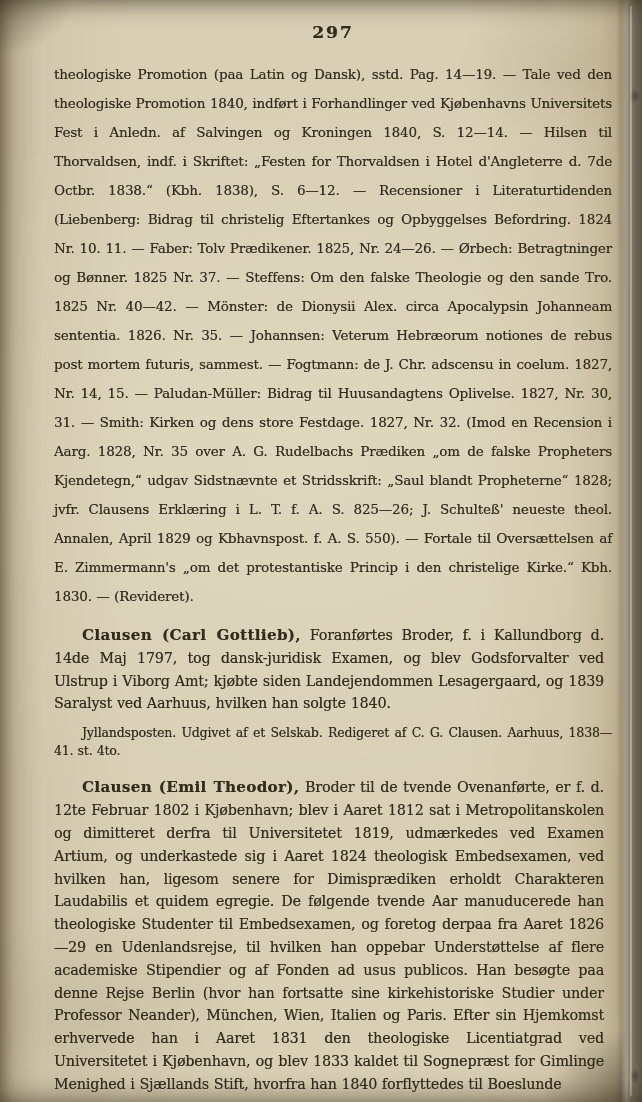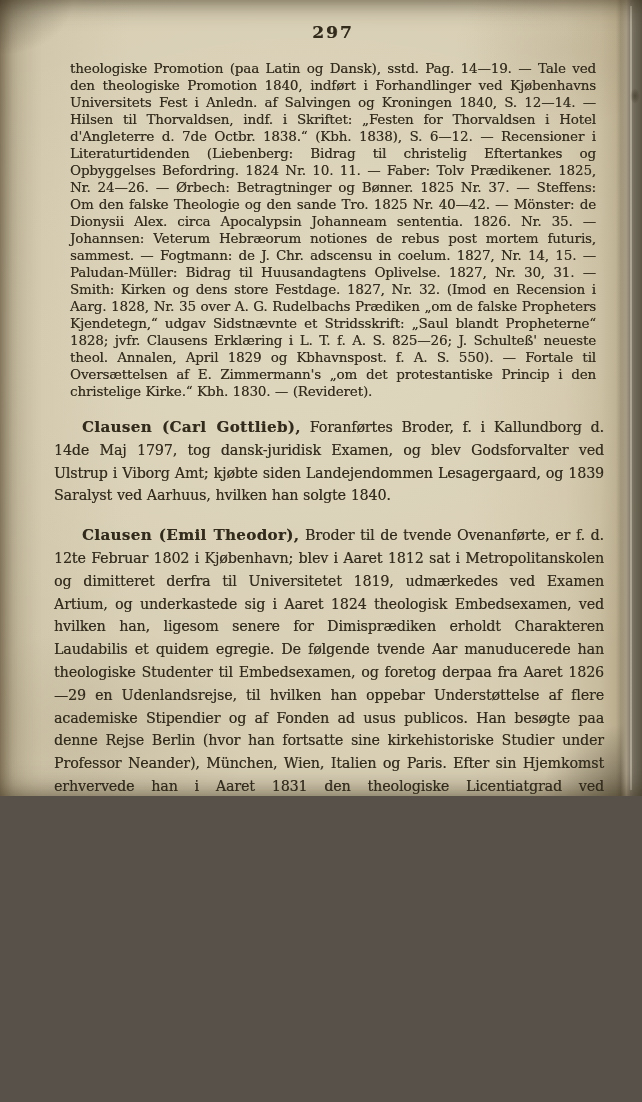--- a/index.html
+++ b/index.html
@@ -5,21 +5,21 @@
   * { box-sizing: border-box; }
   html, body { margin: 0; padding: 0; }
   body {
     width: 642px; height: 1102px;
     background: #57514a;
     font-family: "DejaVu Serif", "Liberation Serif", serif;
     overflow: hidden;
   }
   .stage {
     position: relative;
-    width: 642px; height: 796px;
+    width: 642px; height: 1102px;
     overflow: hidden;
   }
   
   .paper {
     position: absolute; inset: 0;
     background-color: #d6ccb2;
     background-image:
       radial-gradient(ellipse 160px 110px at 88% 6%, rgba(110,92,56,0.10), transparent 70%),
       radial-gradient(ellipse 220px 150px at 16% 92%, rgba(110,92,56,0.12), transparent 70%),
       radial-gradient(ellipse 720px 520px at 48% 42%, rgba(255,252,235,0.16), transparent 75%),
@@ -69,22 +69,22 @@
     text-shadow: 0.3px 0 0 rgba(50,42,27,0.55);
     word-spacing: 0.02em;
     letter-spacing: -0.1px;
   }
   .pagenum {
     text-align: center; font-weight: bold;
     font-size: 17px; letter-spacing: 2px;
     margin: 0 0 18px 0;
   }
   .cont {
-    font-size: 13.4px; line-height: 17px;
-    text-align: justify; margin: 16px;
+    font-size: 13.4px; line-height: 29px;
+    text-align: justify; margin: 0;
   }
   .entry {
     font-size: 14.2px; line-height: 22.8px;
     text-align: justify; text-indent: 28px;
     margin: 13px 8px 0 0;
   }
   .entry .lead {
     font-weight: bold; font-size: 15px; letter-spacing: 0.4px;
   }
   .entry.second { margin-top: 17px; }
@@ -109,16 +109,17 @@
   <div class="notch n2"></div>
   <div class="vignette"></div>
 
   <div class="text">
     <div class="pagenum">297</div>
 
     <p class="cont">theologiske Promotion (paa Latin og Dansk), sstd. Pag. 14—19. — Tale ved den theologiske Promotion 1840, indført i Forhandlinger ved Kjøbenhavns Universitets Fest i Anledn. af Salvingen og Kroningen 1840, S. 12—14. — Hilsen til Thorvaldsen, indf. i Skriftet: „Festen for Thorvaldsen i Hotel d'Angleterre d. 7de Octbr. 1838.“ (Kbh. 1838), S. 6—12. — Recensioner i Literaturtidenden (Liebenberg: Bidrag til christelig Eftertankes og Opbyggelses Befordring. 1824 Nr. 10. 11. — Faber: Tolv Prædikener. 1825, Nr. 24—26. — Ørbech: Betragtninger og Bønner. 1825 Nr. 37. — Steffens: Om den falske Theologie og den sande Tro. 1825 Nr. 40—42. — Mönster: de Dionysii Alex. circa Apocalypsin Johanneam sententia. 1826. Nr. 35. — Johannsen: Veterum Hebræorum notiones de rebus post mortem futuris, sammest. — Fogtmann: de J. Chr. adscensu in coelum. 1827, Nr. 14, 15. — Paludan-Müller: Bidrag til Huusandagtens Oplivelse. 1827, Nr. 30, 31. — Smith: Kirken og dens store Festdage. 1827, Nr. 32. (Imod en Recension i Aarg. 1828, Nr. 35 over A. G. Rudelbachs Prædiken „om de falske Propheters Kjendetegn,“ udgav Sidstnævnte et Stridsskrift: „Saul blandt Propheterne“ 1828; jvfr. Clausens Erklæring i L. T. f. A. S. 825—26; J. Schulteß' neueste theol. Annalen, April 1829 og Kbhavnspost. f. A. S. 550). — Fortale til Oversættelsen af E. Zimmermann's „om det protestantiske Princip i den christelige Kirke.“ Kbh. 1830. — (Revideret).</p>
 
     <p class="entry"><span class="lead">Clausen (Carl Gottlieb),</span><span> Foranførtes Broder, f. i Kallundborg d. 14de Maj 1797, tog dansk-juridisk Examen, og blev Godsforvalter ved Ulstrup i Viborg Amt; kjøbte siden Landejendommen Lesagergaard, og 1839 Saralyst ved Aarhuus, hvilken han solgte 1840.</span></p>
 
+    <p class="bib first">Jyllandsposten. Udgivet af et Selskab. Redigeret af C. G. Clausen. Aarhuus, 1838—41. st. 4to.</p>
 
     <p class="entry second"><span class="lead">Clausen (Emil Theodor),</span><span> Broder til de tvende Ovenanførte, er f. d. 12te Februar 1802 i Kjøbenhavn; blev i Aaret 1812 sat i Metropolitanskolen og dimitteret derfra til Universitetet 1819, udmærkedes ved Examen Artium, og underkastede sig i Aaret 1824 theologisk Embedsexamen, ved hvilken han, ligesom senere for Dimisprædiken erholdt Charakteren Laudabilis et quidem egregie. De følgende tvende Aar manuducerede han theologiske Studenter til Embedsexamen, og foretog derpaa fra Aaret 1826—29 en Udenlandsrejse, til hvilken han oppebar Understøttelse af flere academiske Stipendier og af Fonden ad usus publicos. Han besøgte paa denne Rejse Berlin (hvor han fortsatte sine kirkehistoriske Studier under Professor Neander), München, Wien, Italien og Paris. Efter sin Hjemkomst erhvervede han i Aaret 1831 den theologiske Licentiatgrad ved Universitetet i Kjøbenhavn, og blev 1833 kaldet til Sognepræst for Gimlinge Menighed i Sjællands Stift, hvorfra han 1840 forflyttedes til Boeslunde</span></p>
   </div>
 </div>
 
 </body></html>

